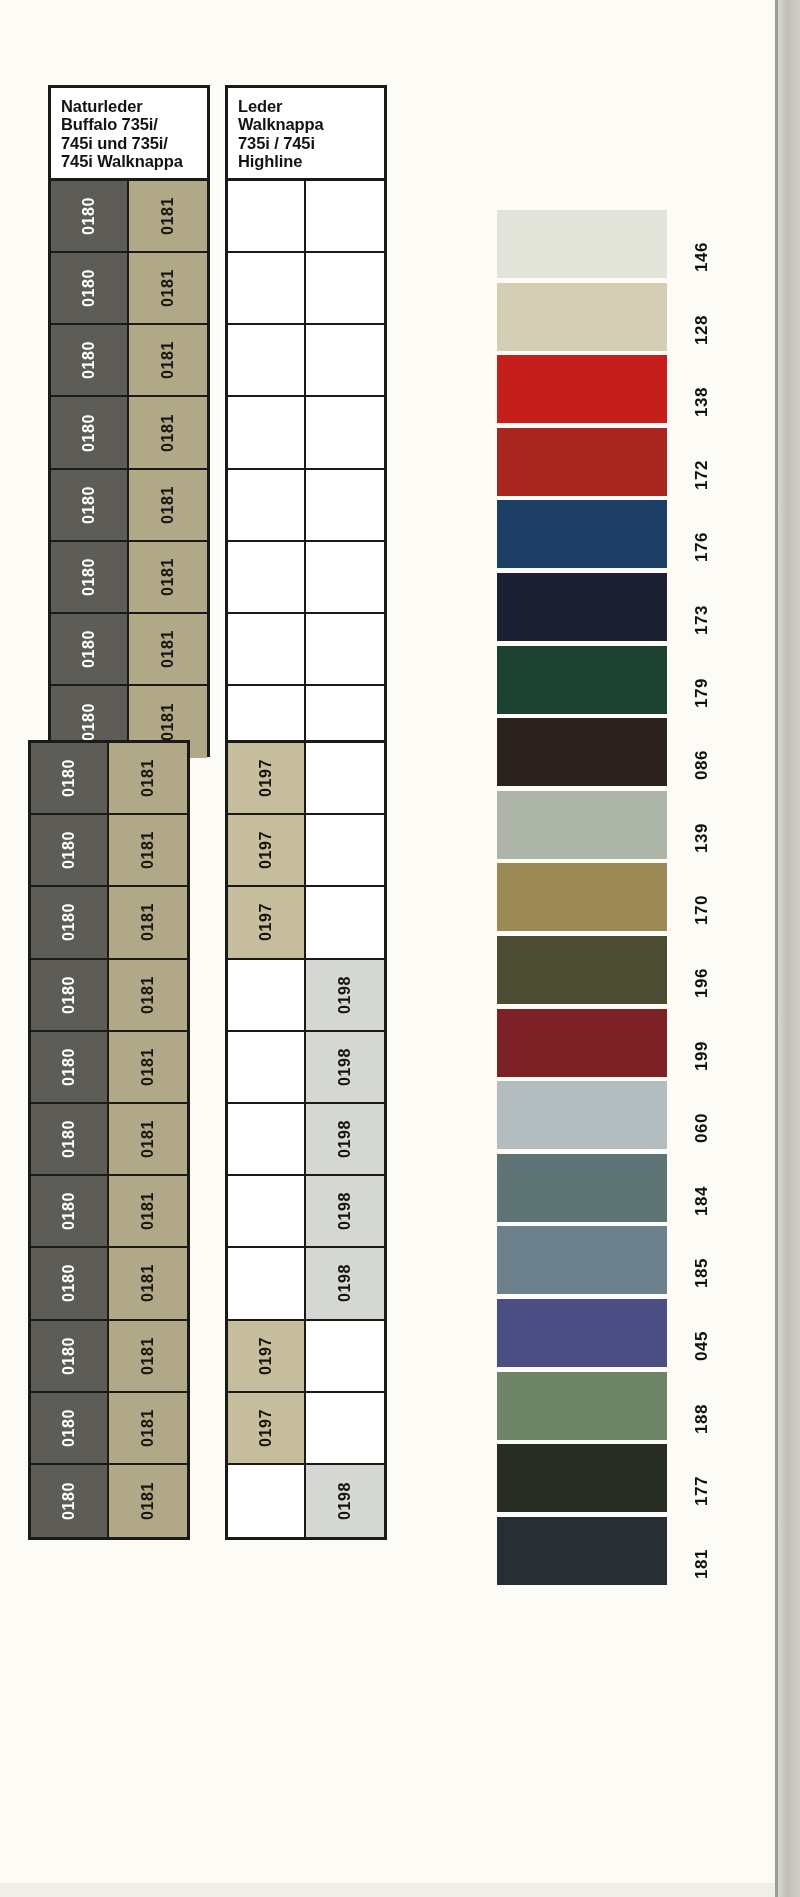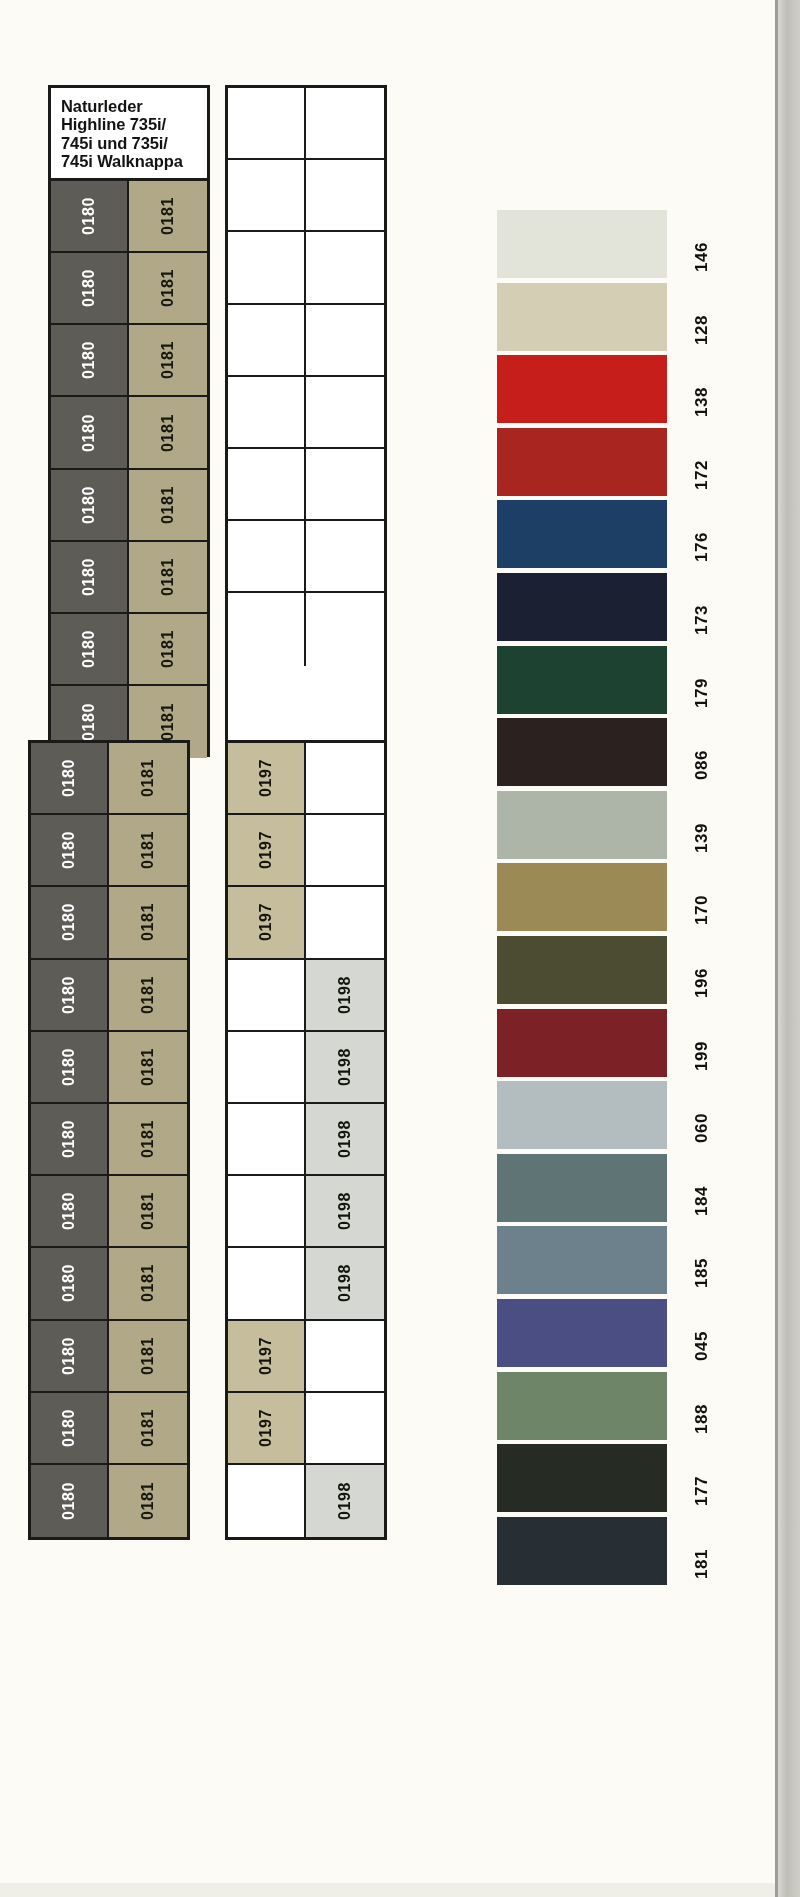--- a/index.html
+++ b/index.html
@@ -58,21 +58,21 @@
 <body>
 
 <div id="paper"></div>
 <div id="bottom-edge"></div>
 <div id="right-strip-line"></div>
 <div id="right-strip"></div>
 
 <div class="tbl" id="tbl-naturleder-a" style="left: 28px; top: 85px; width: 162px; height: 671.6px; margin-left: 20px;">
   <div class="tbl-head">
     <div>Naturleder</div>
-    <div>Highline 735i/</div>
+    <div>Buffalo 735i/</div>
     <div>745i und 735i/</div>
     <div>745i Walknappa</div>
   </div>
   <div class="rows" id="nat-a-rows">
       <div class="row" style="height: 72.2px;">
         <div class="cell f-0180" style="width: 50%;">
           <span>0180</span>
         </div>
         <div class="cell f-0181" style="width: 50%;">
           <span>0181</span>
@@ -224,20 +224,26 @@
           <span>0180</span>
         </div>
         <div class="cell f-0181" style="width: 50%;">
           <span>0181</span>
         </div>
       </div>
     </div>
 </div>
 
 <div class="tbl" id="tbl-walknappa-a" style="left: 225px; top: 85px; width: 162px; height: 671.6px;">
+  <div class="tbl-head">
+    <div>Leder</div>
+    <div>Walknappa</div>
+    <div>735i / 745i</div>
+    <div>Highline</div>
+  </div>
   <div class="rows" id="walk-a-rows">
       <div class="row" style="height: 72.2px;">
         <div class="cell f-none" style="width: 50%;"></div>
         <div class="cell f-none" style="width: 50%;"></div>
       </div>
       <div class="row" style="height: 72.2px;">
         <div class="cell f-none" style="width: 50%;"></div>
         <div class="cell f-none" style="width: 50%;"></div>
       </div>
       <div class="row" style="height: 72.2px;">

